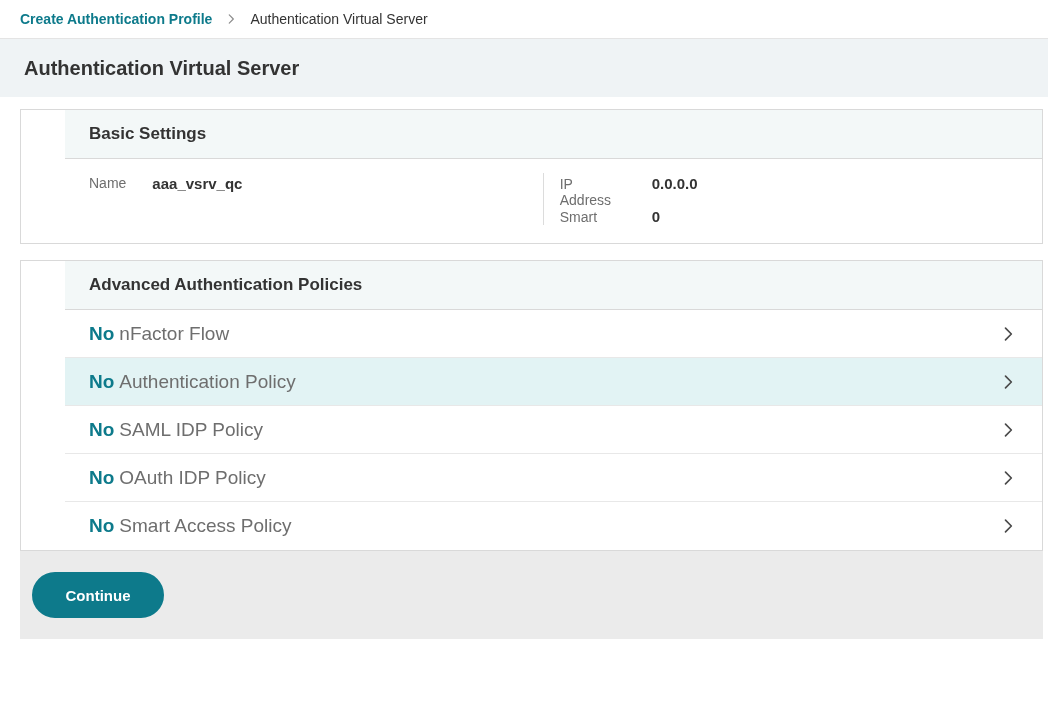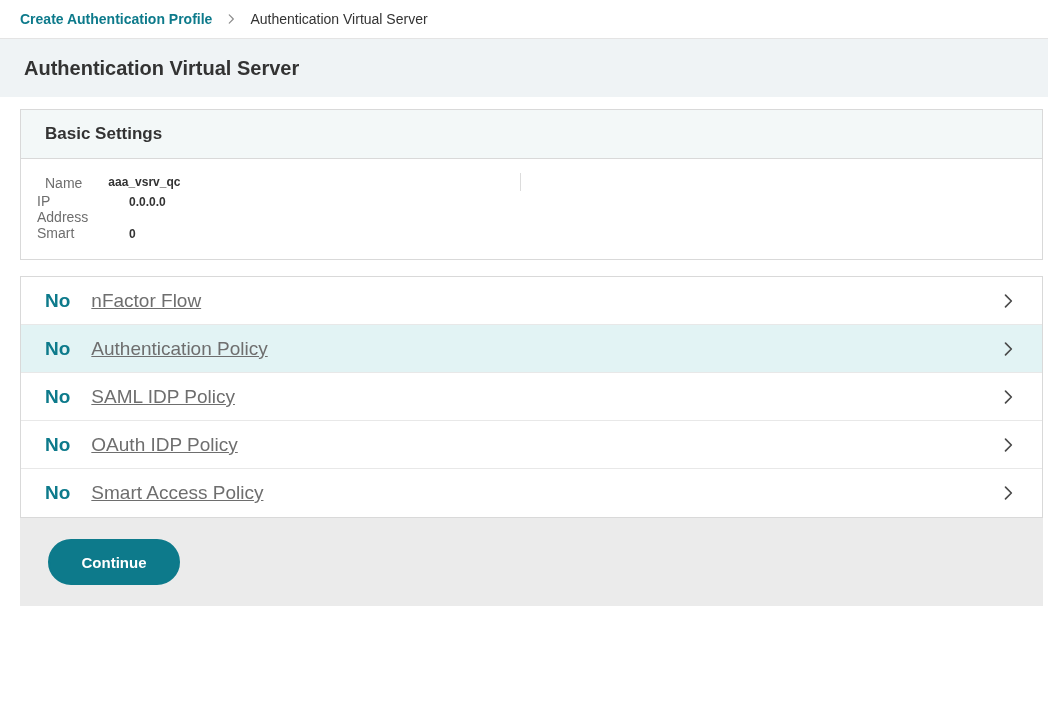--- a/index.html
+++ b/index.html
@@ -61,53 +61,53 @@
 
   
   .content {
     padding: 12px 5px 0 20px;
   }
 
   .card {
     border: 1px solid var(--border);
     background: #fff;
     margin-bottom: 16px;
+    padding-left: 44px;
   }
   .card-header {
     background: var(--card-header-bg);
     border-bottom: 1px solid var(--border);
     padding: 14px 24px;
   }
   .card-header h2 {
     font-size: 17px;
     font-weight: 700;
     color: #333;
   }
 
   
   .basic-body {
     display: flex;
     padding: 14px 0 18px 0;
-    flex-direction: column;
   }
   .basic-col-left {
     width: 49%;
     padding: 2px 24px 0 24px;
     border-right: 1px solid #dcdcdc;
     display: flex;
     align-items: flex-start;
   }
   .field-label {
     color: var(--muted);
     font-size: 14px;
     margin-right: 26px;
   }
   .field-value {
     color: #333;
-    font-size: 12px;
+    font-size: 15px;
     font-weight: 700;
   }
   .basic-col-right {
     padding: 2px 16px 0 16px;
     display: grid;
     grid-template-columns: 92px auto;
     align-items: baseline;
   }
 
   
@@ -121,37 +121,36 @@
     font-size: 19px;
   }
   .policy-row:last-child { border-bottom: none; }
   .policy-row.highlighted { background: var(--row-highlight); }
   .policy-status {
     color: var(--accent);
     font-weight: 700;
   }
   .policy-label {
     color: var(--muted);
-    margin-left: 21px;
-    text-decoration: underline;
+    margin-left: 5px;
   }
   .chev {
     margin-left: auto;
     display: inline-flex;
     align-items: center;
     color: #4a4a4a;
   }
 
   
   .footer {
     background: var(--footer-bg);
     height: 88px;
     display: flex;
     align-items: center;
-    padding: 0 28px;
+    padding: 0 12px;
     gap: 14px;
     margin-right: 0;
   }
   .btn {
     height: 46px;
     min-width: 132px;
     border-radius: 24px;
     font-size: 15px;
     font-weight: 700;
     font-family: "Liberation Sans", sans-serif;
@@ -200,20 +199,23 @@
       <div class="basic-col-right">
         <span class="field-label">IP Address</span>
         <span class="field-value">0.0.0.0</span>
         <span class="field-label">Smart</span>
         <span class="field-value">0</span>
       </div>
     </div>
   </div>
 
   <div class="card" style="margin-bottom:0;">
+    <div class="card-header">
+      <h2>Advanced Authentication Policies</h2>
+    </div>
 
     <div class="policy-row">
       <span class="policy-status">No</span>
       <span class="policy-label">nFactor Flow</span>
       <span class="chev">
         <svg width="20" height="20" viewBox="0 0 24 24" fill="none" stroke="currentColor" stroke-width="2" stroke-linecap="round" stroke-linejoin="round">
             <polyline points="9 5 16 12 9 19"></polyline>
           </svg>
       </span>
     </div>

